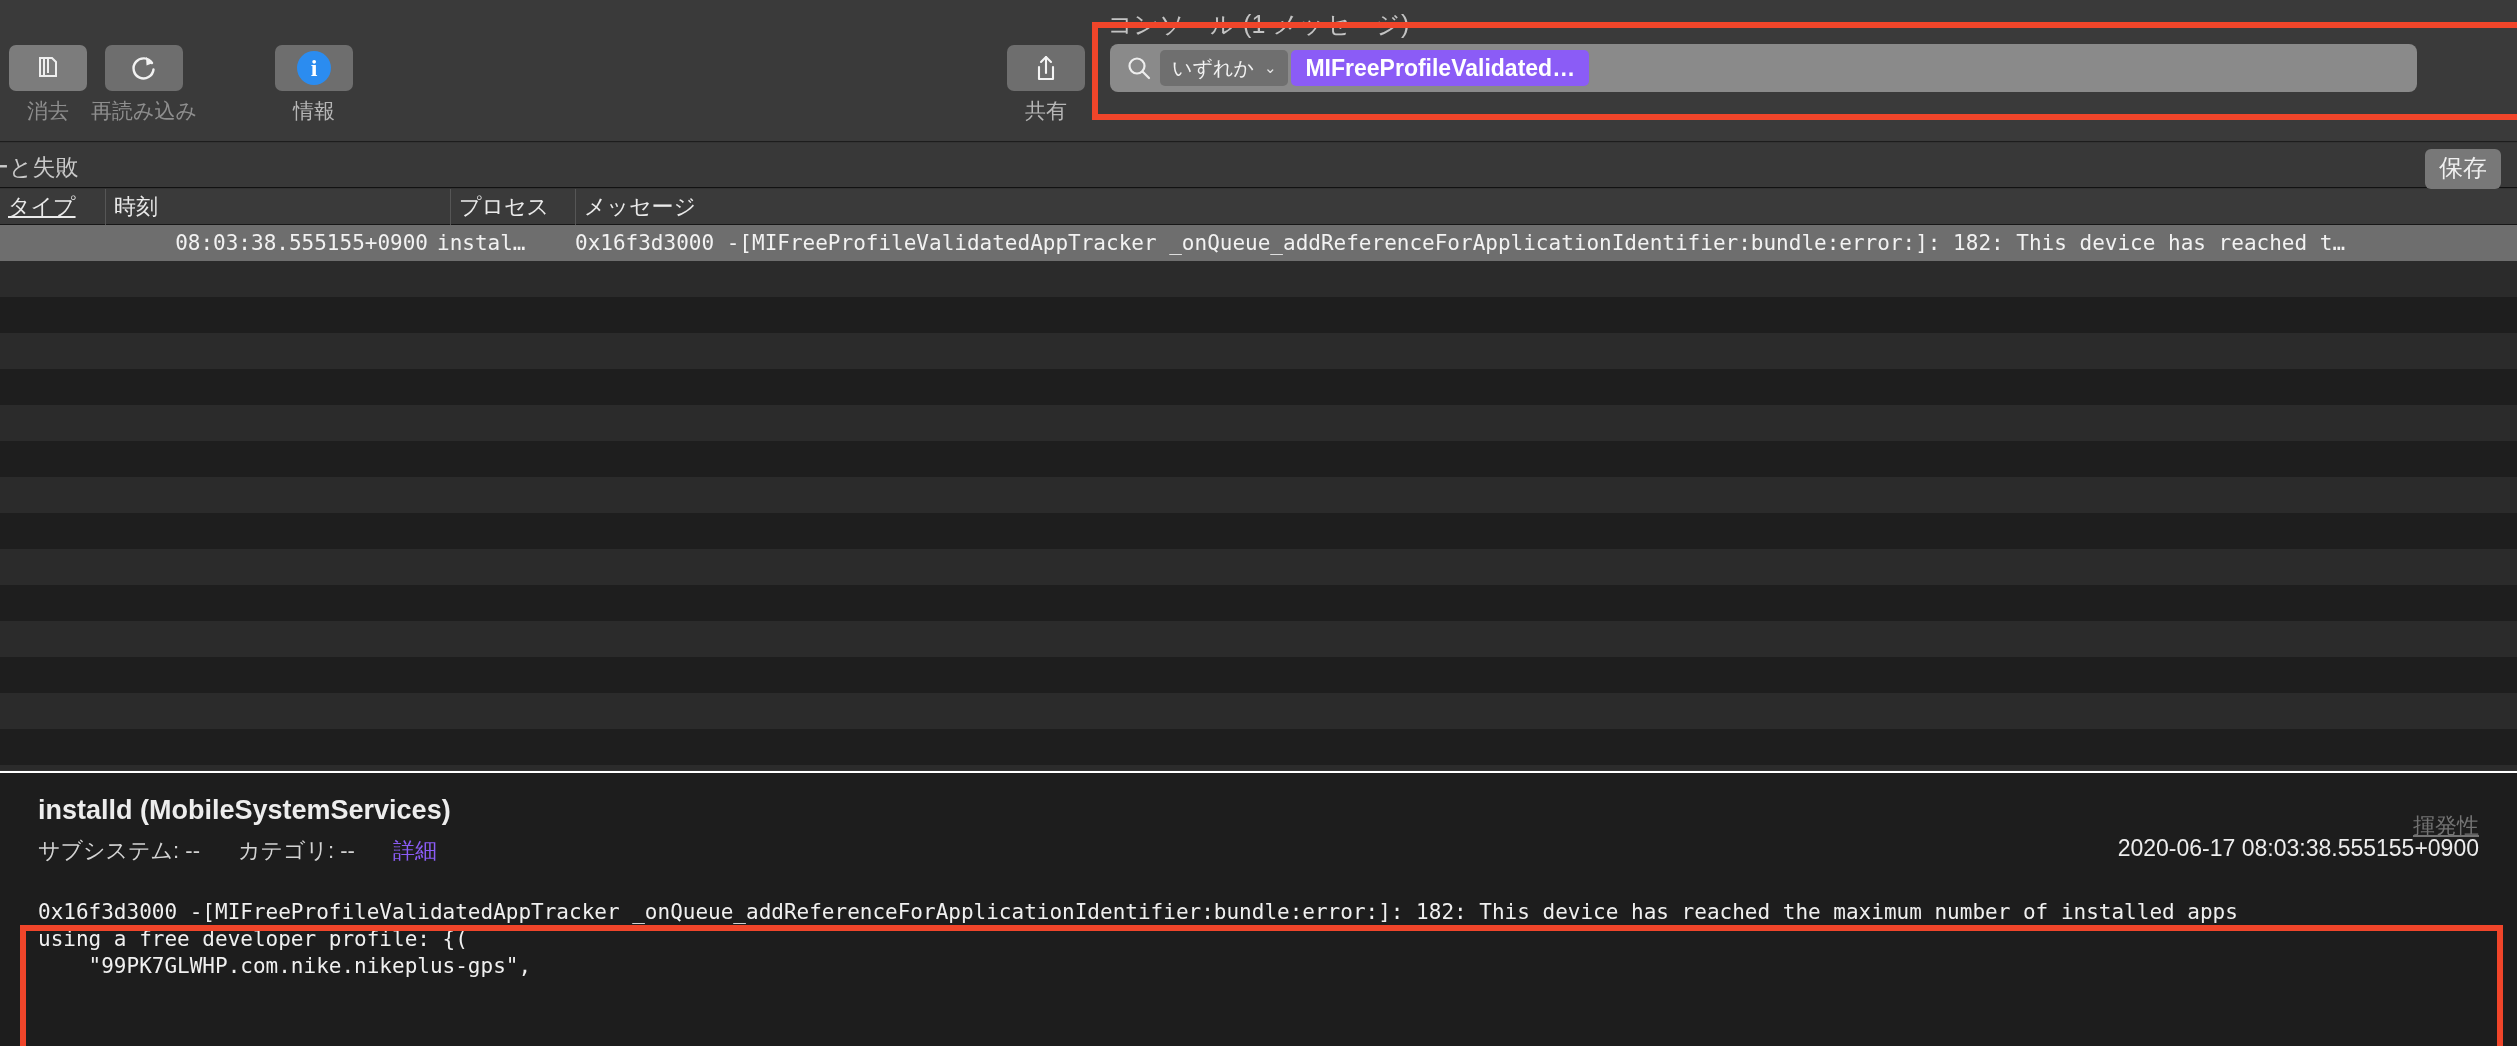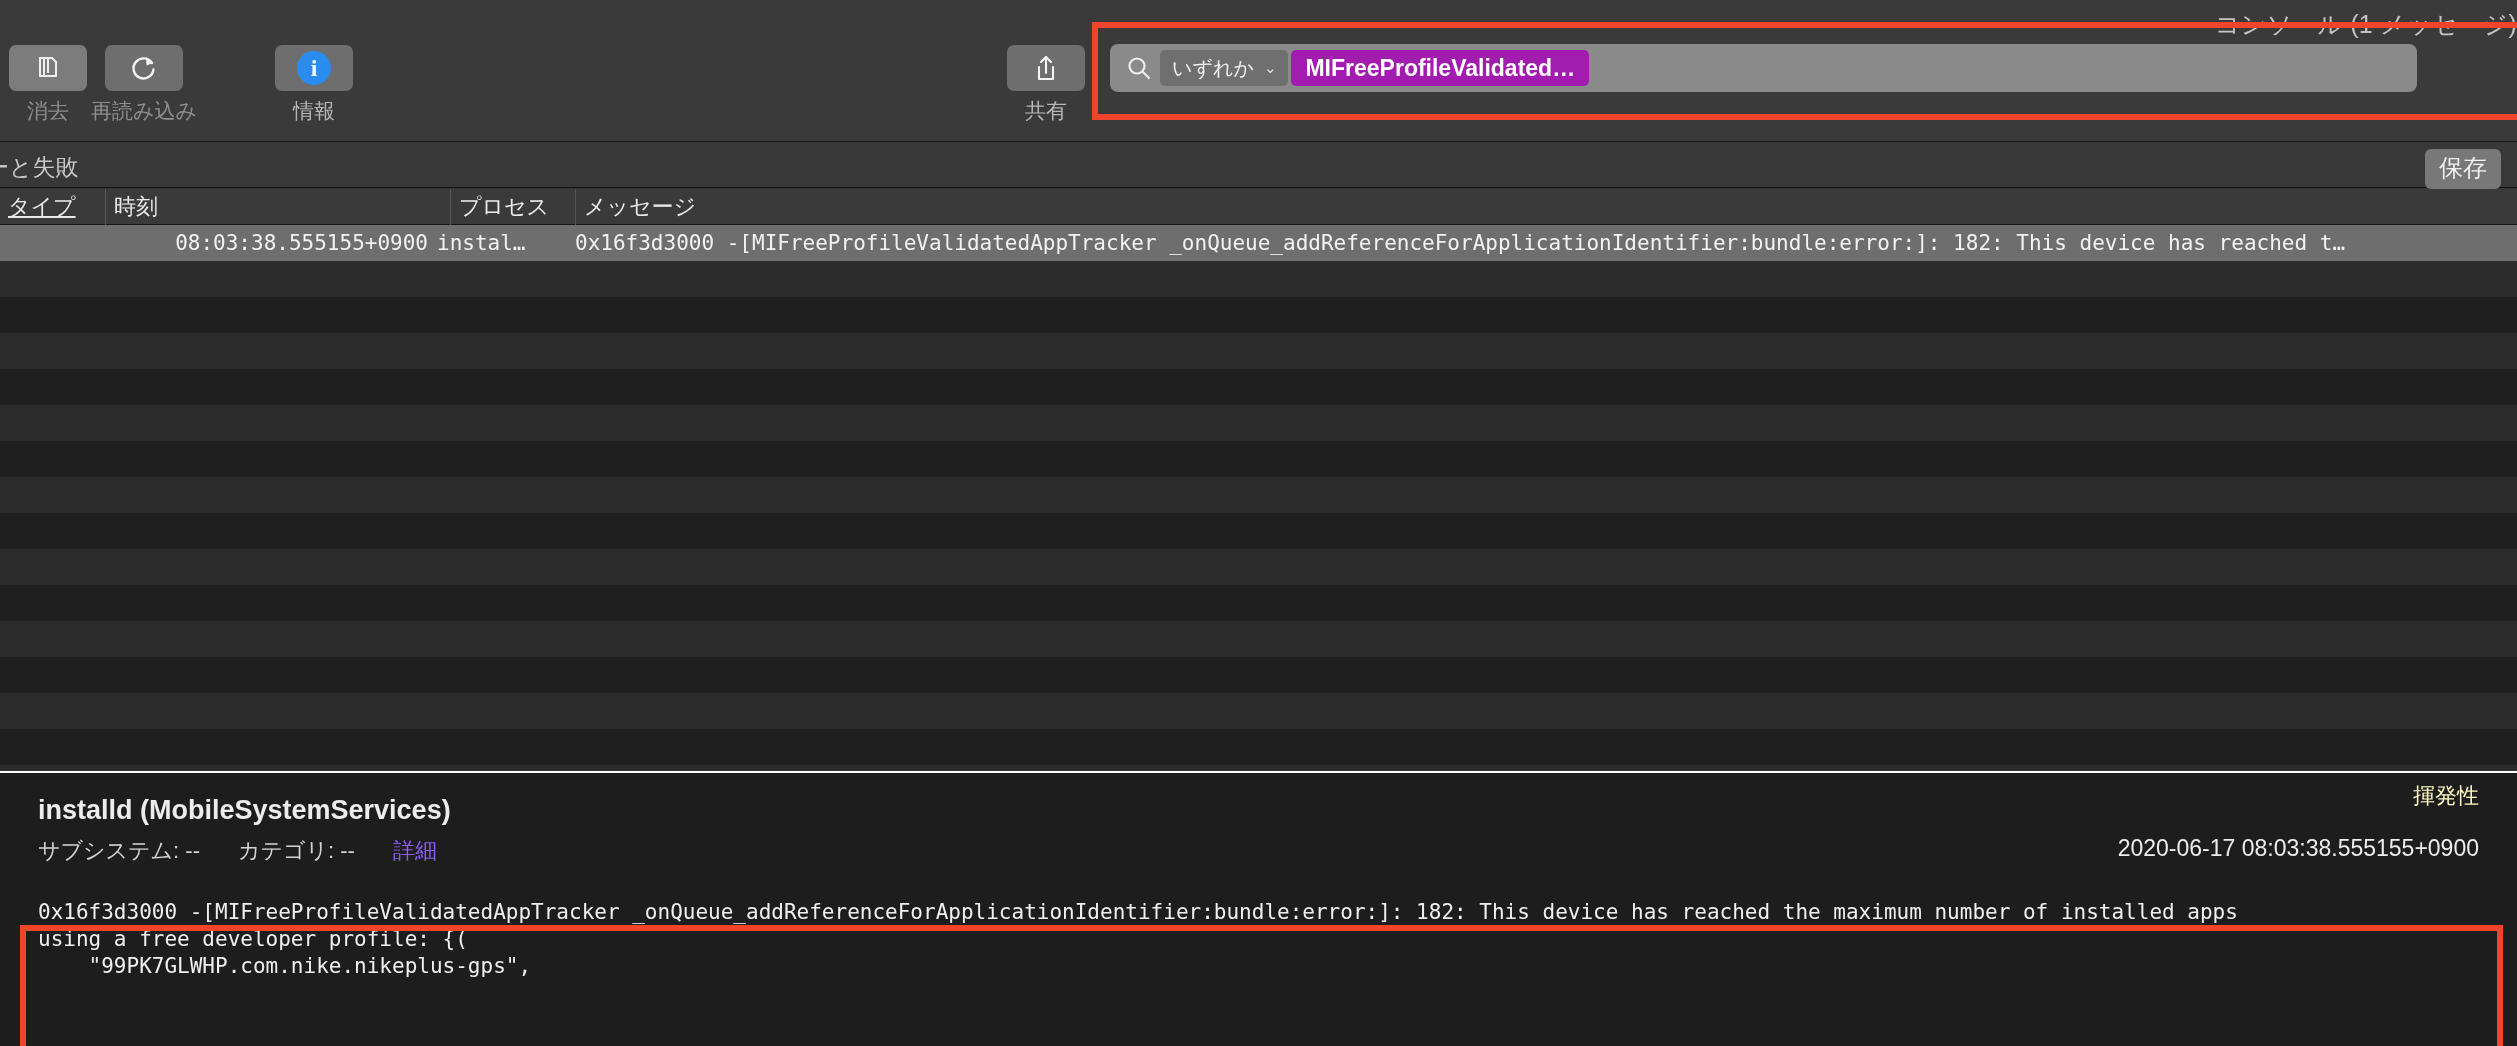--- a/index.html
+++ b/index.html
@@ -19,21 +19,21 @@
   
   .toolbar {
     position: absolute; left: 0; top: 0;
     width: 2517px; height: 142px;
     background: #3a3a3a;
     border-bottom: 1px solid #1d1d1d;
   }
   .win-title {
     position: absolute;
     left: 0; right: 0; top: 8px;
-    text-align: right;
+    text-align: center;
     color: #c3c3c3;
     font-size: 25px;
     letter-spacing: 0.2px;
     white-space: nowrap;
   }
   .tbtn {
     position: absolute;
     display: flex; flex-direction: column;
     align-items: center;
     width: 92px;
@@ -85,21 +85,21 @@
     border-radius: 5px;
     height: 36px;
     display: flex; align-items: center; gap: 10px;
     padding: 0 12px;
     color: #f2f2f2;
     font-size: 20px;
     white-space: nowrap;
     margin-right: 3px;
   }
   .token-val {
-    background: #a21caf;
+    background: #8b5cf6;
     border-radius: 5px;
     height: 36px;
     display: flex; align-items: center;
     padding: 0 14px;
     color: #ffffff;
     font-size: 23px;
     font-weight: 600;
     white-space: nowrap;
   }
   .caret { font-size: 15px; color: #e8e8e8; }
@@ -189,22 +189,22 @@
     white-space: nowrap;
   }
   .detail-meta {
     position: absolute; left: 38px; top: 63px;
     color: #d3d3d3; font-size: 22px;
     display: flex; align-items: center; gap: 38px;
     white-space: nowrap;
   }
   .detail-link { color: #8b5cf6; }
   .detail-vol {
-    position: absolute; right: 38px; top: 8px;
-    color: #fef9c3; font-size: 22px; white-space: nowrap;
+    position: absolute; right: 38px; top: 38px;
+    color: #737373; font-size: 22px; white-space: nowrap; text-decoration: underline;
   }
   .detail-ts {
     position: absolute; right: 38px; top: 62px;
     color: #ededed; font-size: 23px; white-space: nowrap;
   }
   .detail-body {
     position: absolute;
     left: 38px; top: 126px;
     right: 10px;
     color: #f0f0f0;

